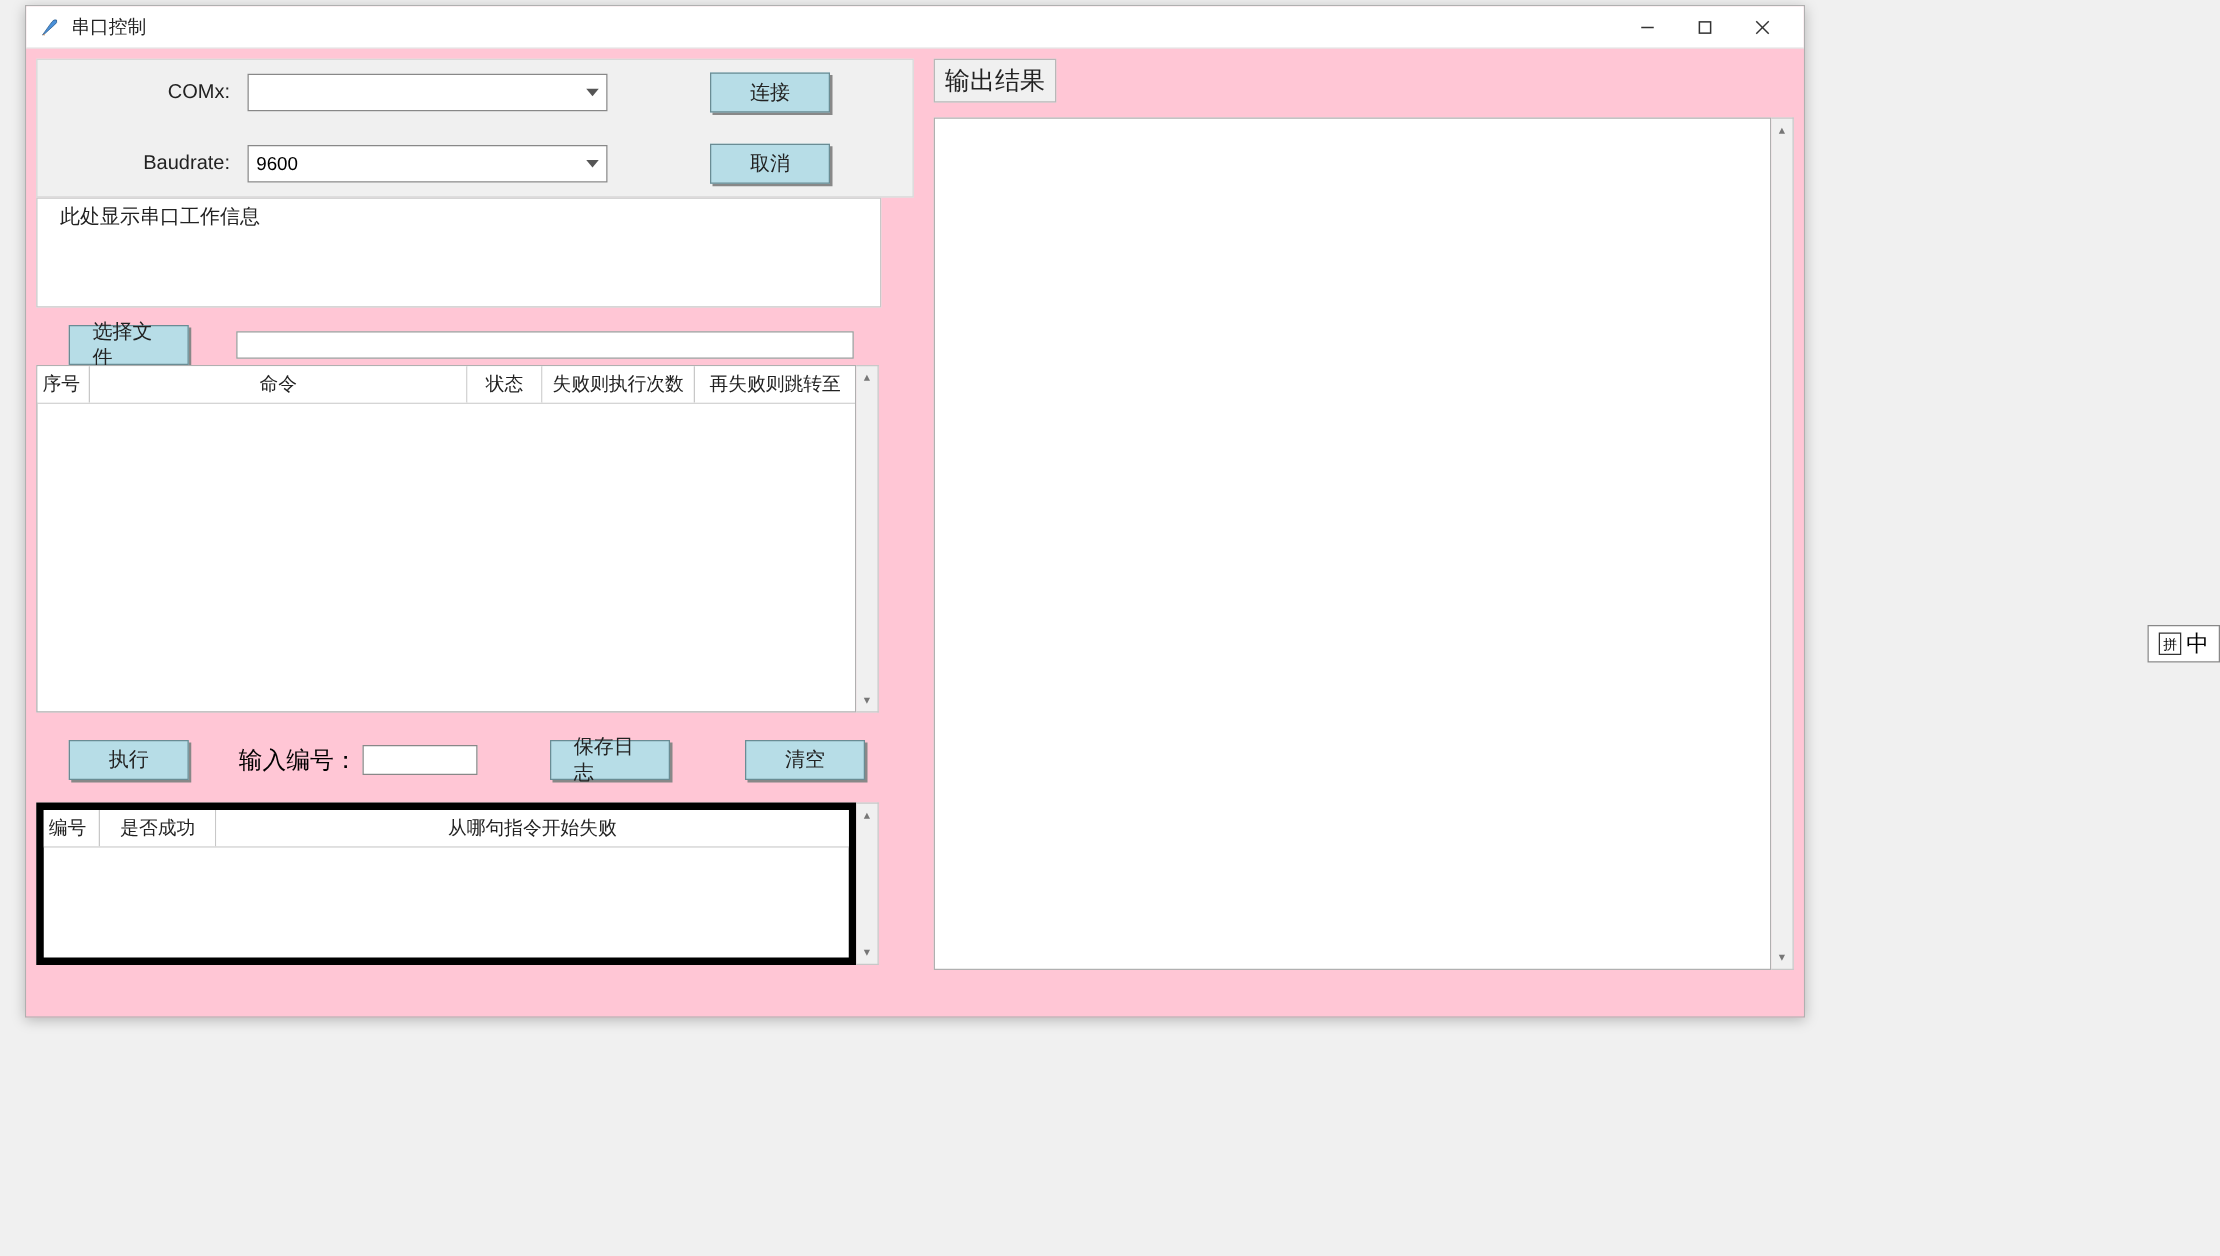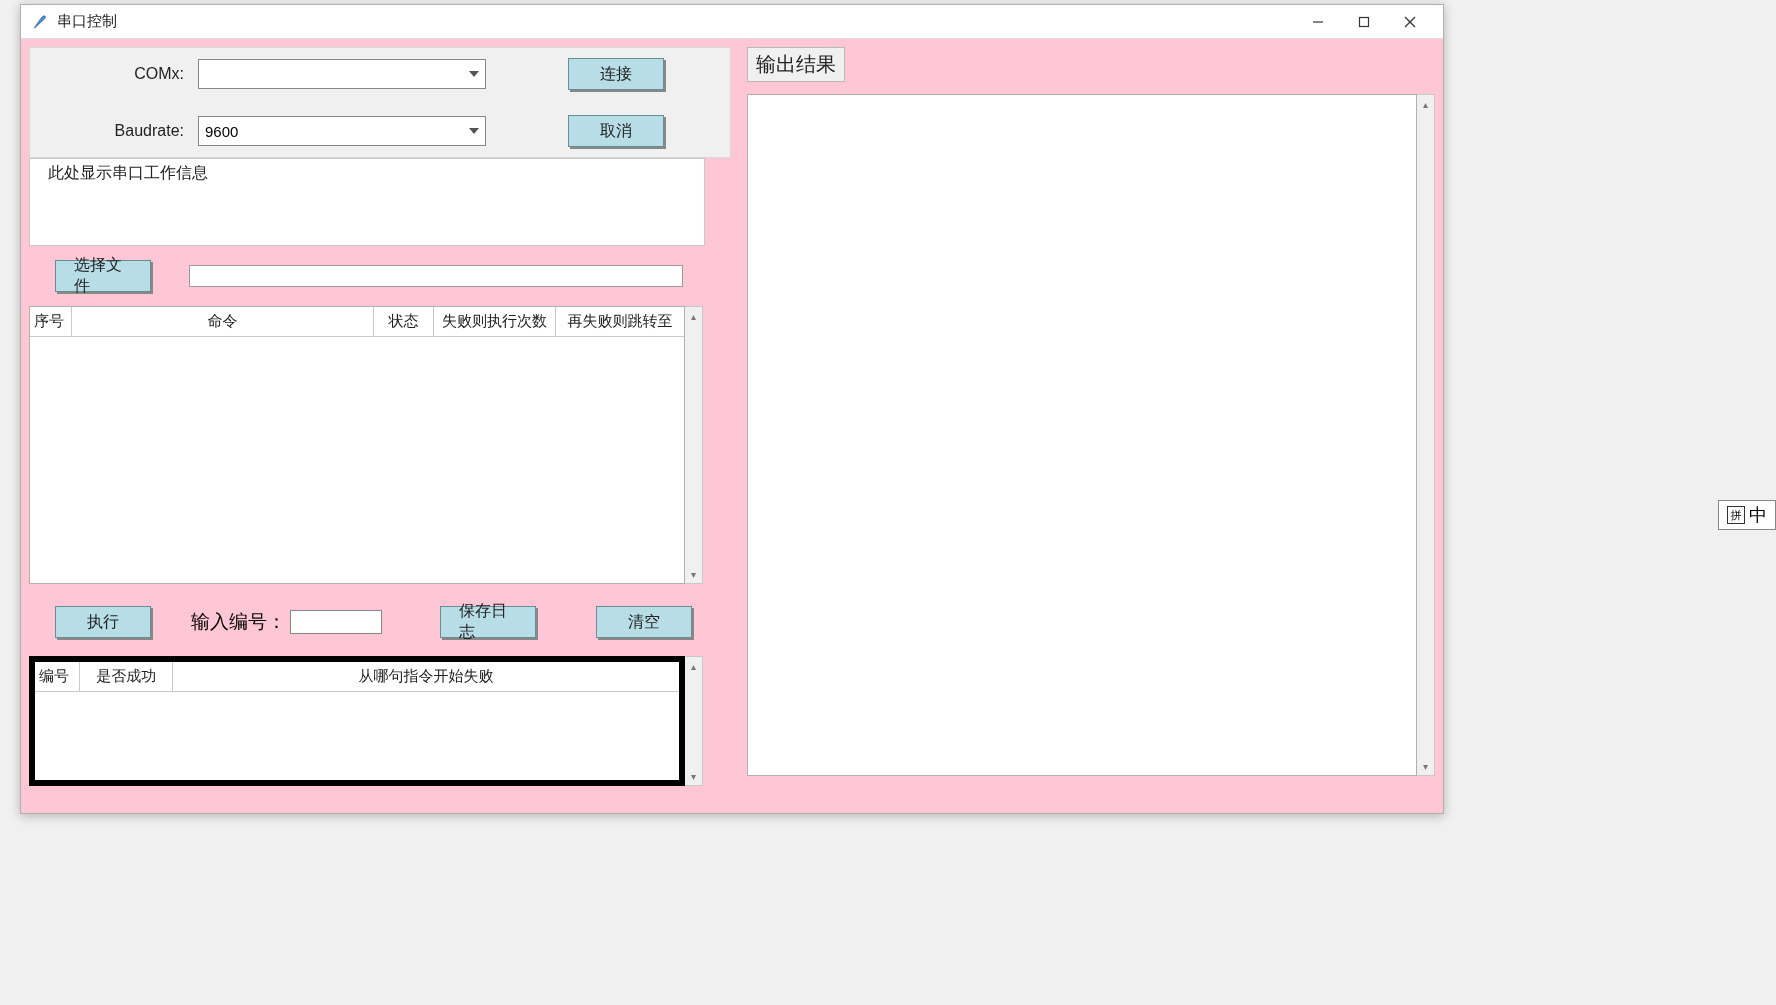--- a/index.html
+++ b/index.html
@@ -115,21 +115,20 @@
       margin-top: 14px;
     }
     .file-row .btn { width: 96px; margin-left: 26px; }
     .file-input {
       margin-left: 38px;
       width: 494px; height: 22px;
       border: 1px solid #9a9a9a;
       background: #fff;
     }
     .table1-wrap {
-      margin-top: 14px;
       display: flex;
     }
     .table1 {
       width: 656px; height: 278px;
       background: #ffffff;
       border: 1px solid #b0b0b0;
     }
     .thead { display: flex; height: 30px; border-bottom: 1px solid #c8c8c8; }
     .th {
       border-right: 1px solid #c8c8c8;

